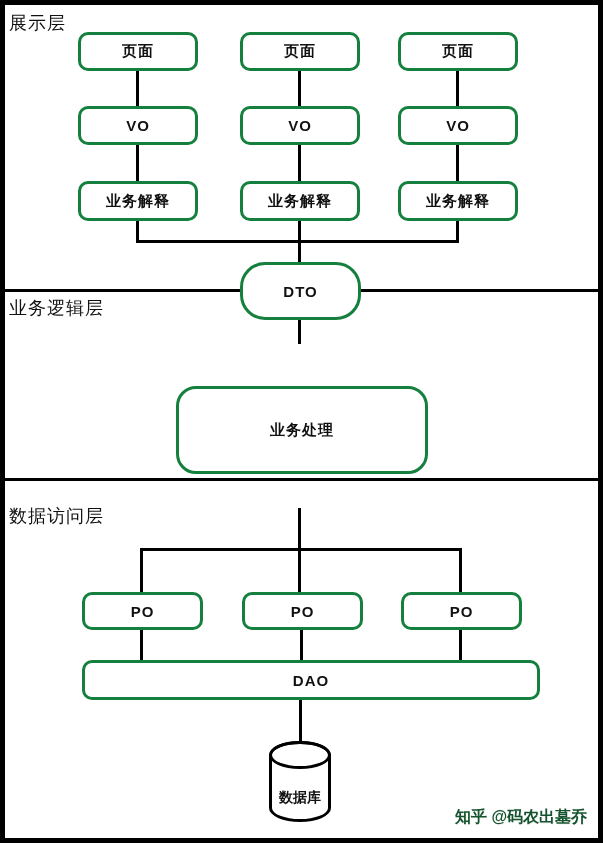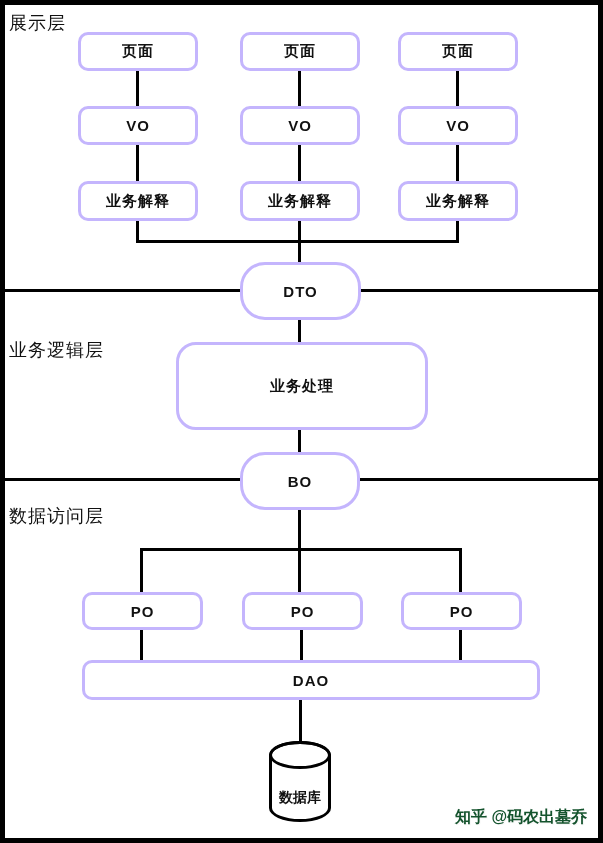--- a/index.html
+++ b/index.html
@@ -22,34 +22,34 @@
     background:#000; z-index:1;
   }
   .d1 { top:289px; }
   .d2 { top:478px; }
   .layer-label {
     position:absolute; left:9px;
     font-size:18px; font-weight:400; color:#111;
     z-index:5; letter-spacing:1px;
   }
   .l1 { top:11px; }
-  .l2 { top:296px;margin-top:42px; }
+  .l2 { top:296px; }
   .l3 { top:486px;margin-top:18px; }
   .ln {
     position:absolute; background:#000; z-index:2; display:block;
   }
   .node {
     position:absolute; box-sizing:border-box;
-    background:#fff; border:3px solid #c4b5fd; border-radius:10px;
+    background:#fff; border:3px solid #15803d; border-radius:10px;
     display:flex; align-items:center; justify-content:center;
     font-size:15px; font-weight:600; color:#111;
     letter-spacing:1px; z-index:10;
   }
   .r14 { border-radius:25px; }
-  .r20 { border-radius:20px; }
+  .r20 { border-radius:20px;margin-top:44px; }
   .cyl {
     position:absolute; left:269px; top:741px; width:62px; height:81px;
     box-sizing:border-box; background:#fff; border:3px solid #000;
     border-radius:31px / 14px; z-index:10;padding-left:48px;
   }
   .cyl-top {
     position:absolute; left:-3px; top:-3px; width:62px; height:28px;
     box-sizing:border-box; border:3px solid #000; border-radius:50%;
   }
   .cyl-label {
@@ -103,21 +103,20 @@
   <div class="node" style="left:398px;top:32px;width:120px;height:39px">页面</div>
   <div class="node" style="left:78px;top:106px;width:120px;height:39px">VO</div>
   <div class="node" style="left:240px;top:106px;width:120px;height:39px">VO</div>
   <div class="node" style="left:398px;top:106px;width:120px;height:39px">VO</div>
   <div class="node" style="left:78px;top:181px;width:120px;height:40px">业务解释</div>
   <div class="node" style="left:240px;top:181px;width:120px;height:40px">业务解释</div>
   <div class="node" style="left:398px;top:181px;width:120px;height:40px">业务解释</div>
 
   <div class="node r14" style="left:240px;top:262px;width:121px;height:58px">DTO</div>
   <div class="node r20" style="left:176px;top:342px;width:252px;height:88px">业务处理</div>
-  <div class="node r14" style="left:240px;top:452px;width:120px;height:58px">BO</div>
 
   <div class="node" style="left:82px;top:592px;width:121px;height:38px">PO</div>
   <div class="node" style="left:242px;top:592px;width:121px;height:38px">PO</div>
   <div class="node" style="left:401px;top:592px;width:121px;height:38px">PO</div>
   <div class="node" style="left:82px;top:660px;width:458px;height:40px">DAO</div>
 
   <div class="cyl">
     <div class="cyl-top"></div>
     <div class="cyl-label">数据库</div>
   </div>

